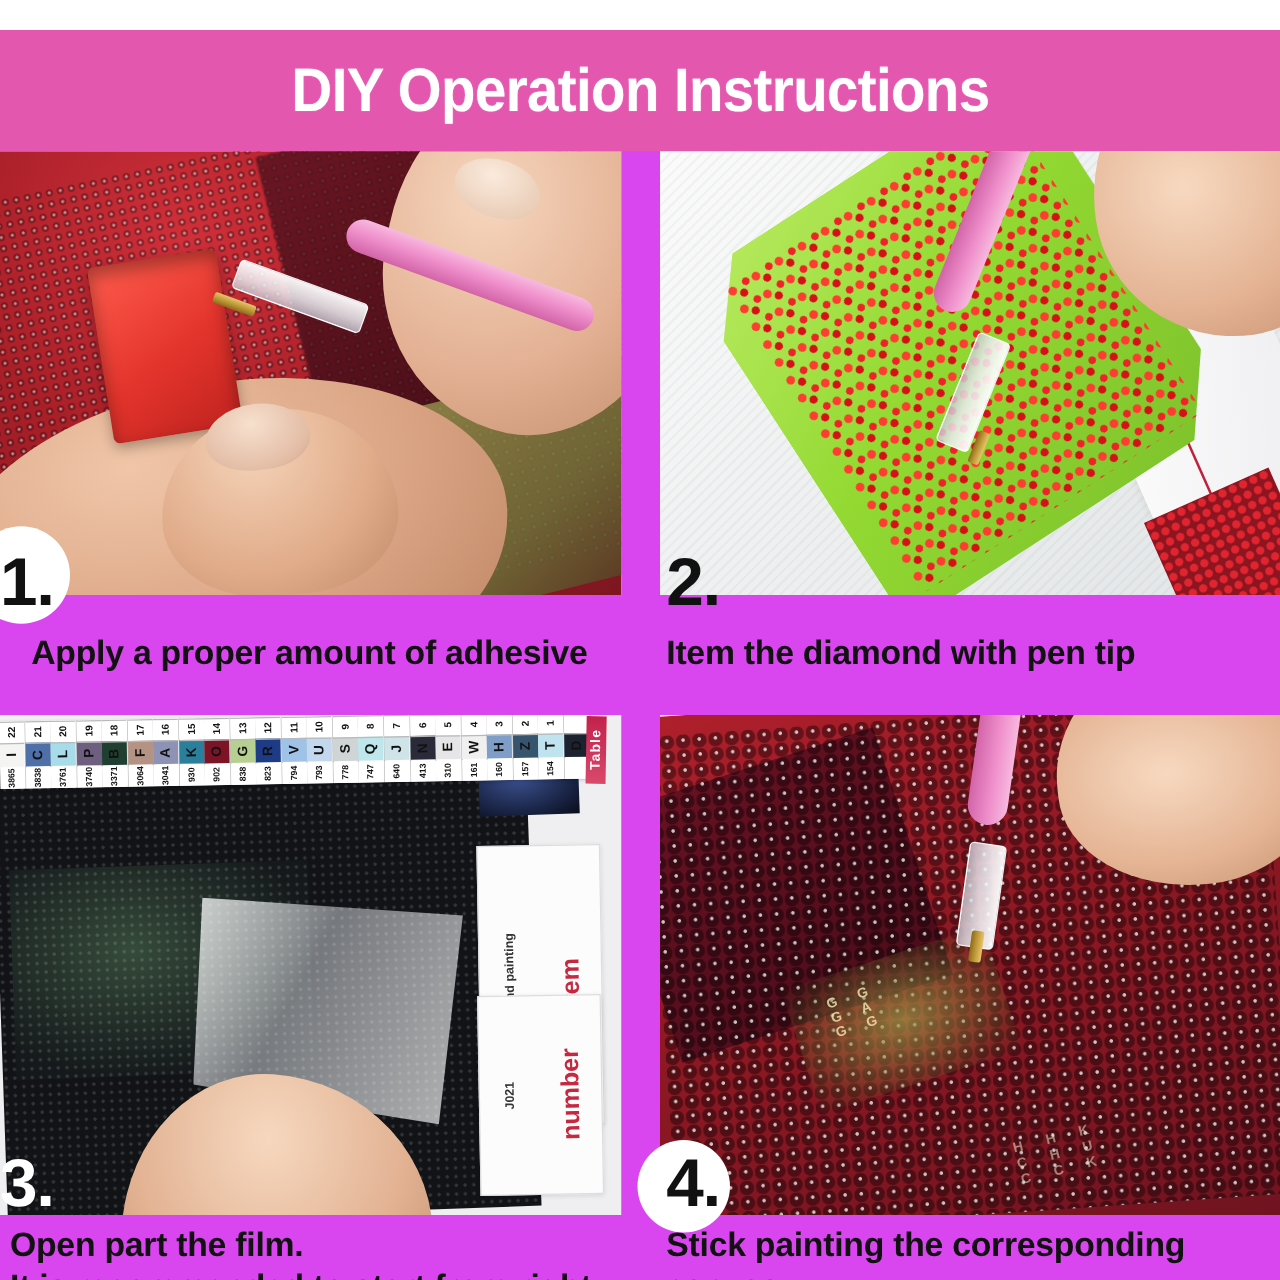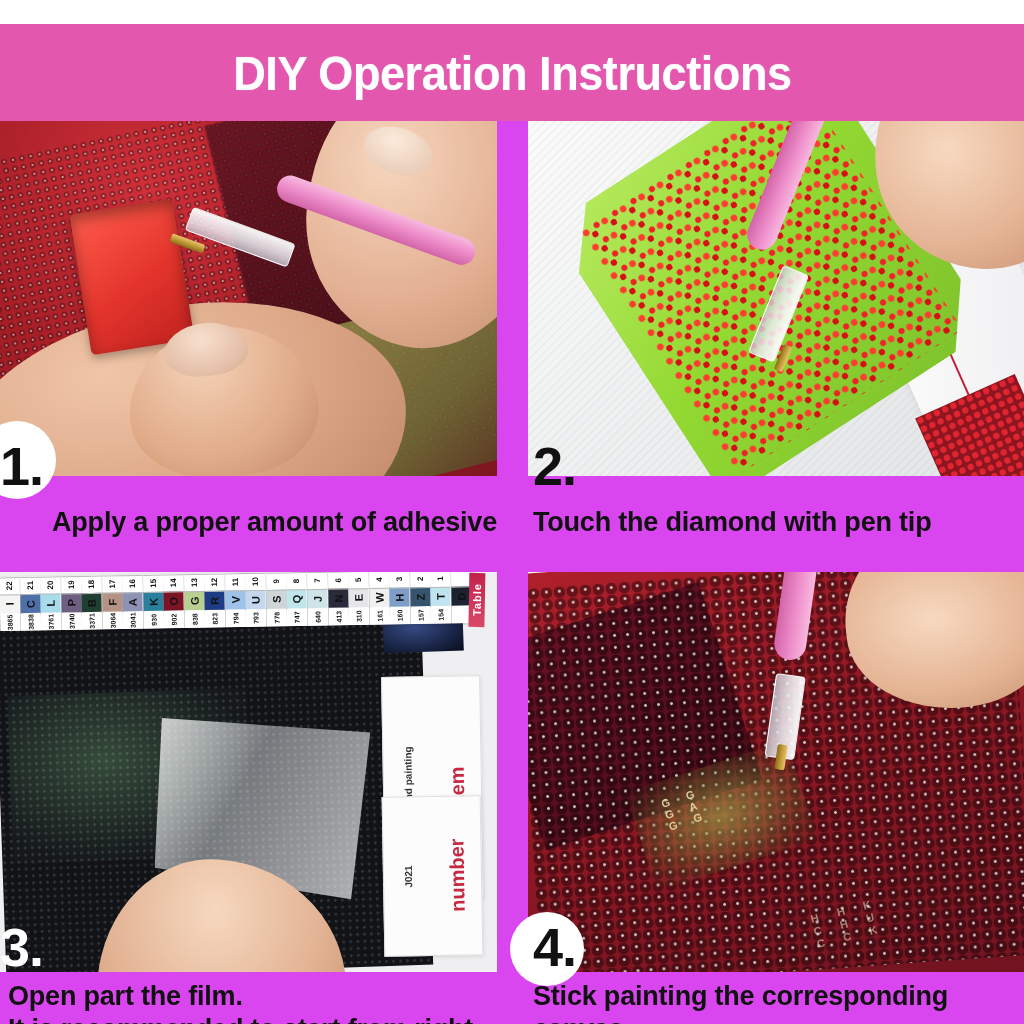--- a/index.html
+++ b/index.html
@@ -364,41 +364,41 @@
         <div class="nail"></div>
         <div class="hand-top"></div>
         <div class="nail-top"></div>
         <div class="pen p1-pen"></div>
         <div class="pen-clear p1-penc"></div>
         <div class="pen-tip p1-tip"></div>
       </div>
     </div>
     <div class="num-badge" style="left:-22px; top:300px; width:78px; height:78px;"></div>
     <div class="step-num" style="left:0px; top:318px;">1.</div>
-    <div class="caption" style="left:8px; top:385px; width:489px;text-align:right;">Apply a proper amount of adhesive</div>
+    <div class="caption" style="left:25px; top:385px; width:489px;">Apply a proper amount of adhesive</div>
   </div>
 
   <div class="panel" style="left:528px; top:97px; width:496px; height:427px;">
     <div class="photo" style="width:496px;height:355px;">
       <div class="photo-inner">
         <div class="p2-bg"></div>
         <div class="p2-cloth"></div>
         <div class="p2-canvas"></div>
         <div class="p2-redline"></div>
         <div class="p2-beadstrip"></div>
         <div class="p2-tray"></div>
         <div class="p2-beads"></div>
         <div class="p2-hand"></div>
         <div class="pen p2-pen"></div>
         <div class="pen-clear p2-penc"></div>
         <div class="pen-tip p2-tip"></div>
       </div>
     </div>
     <div class="step-num" style="left:5px; top:318px;">2.</div>
-    <div class="caption" style="left:5px; top:385px; width:491px;">Touch the diamond with pen tip</div>
+    <div class="caption" style="left:5px; top:385px; width:491px;">Item the diamond with pen tip</div>
   </div>
 
   <div class="panel" style="left:0px; top:548px; width:497px; height:476px;">
     <div class="photo" style="width:497px;height:400px;">
       <div class="photo-inner">
         <div class="p3-bg"></div>
         <div class="p3-canvasdark"></div>
         <div class="p3-green"></div>
         <div class="p3-star"></div>
 

